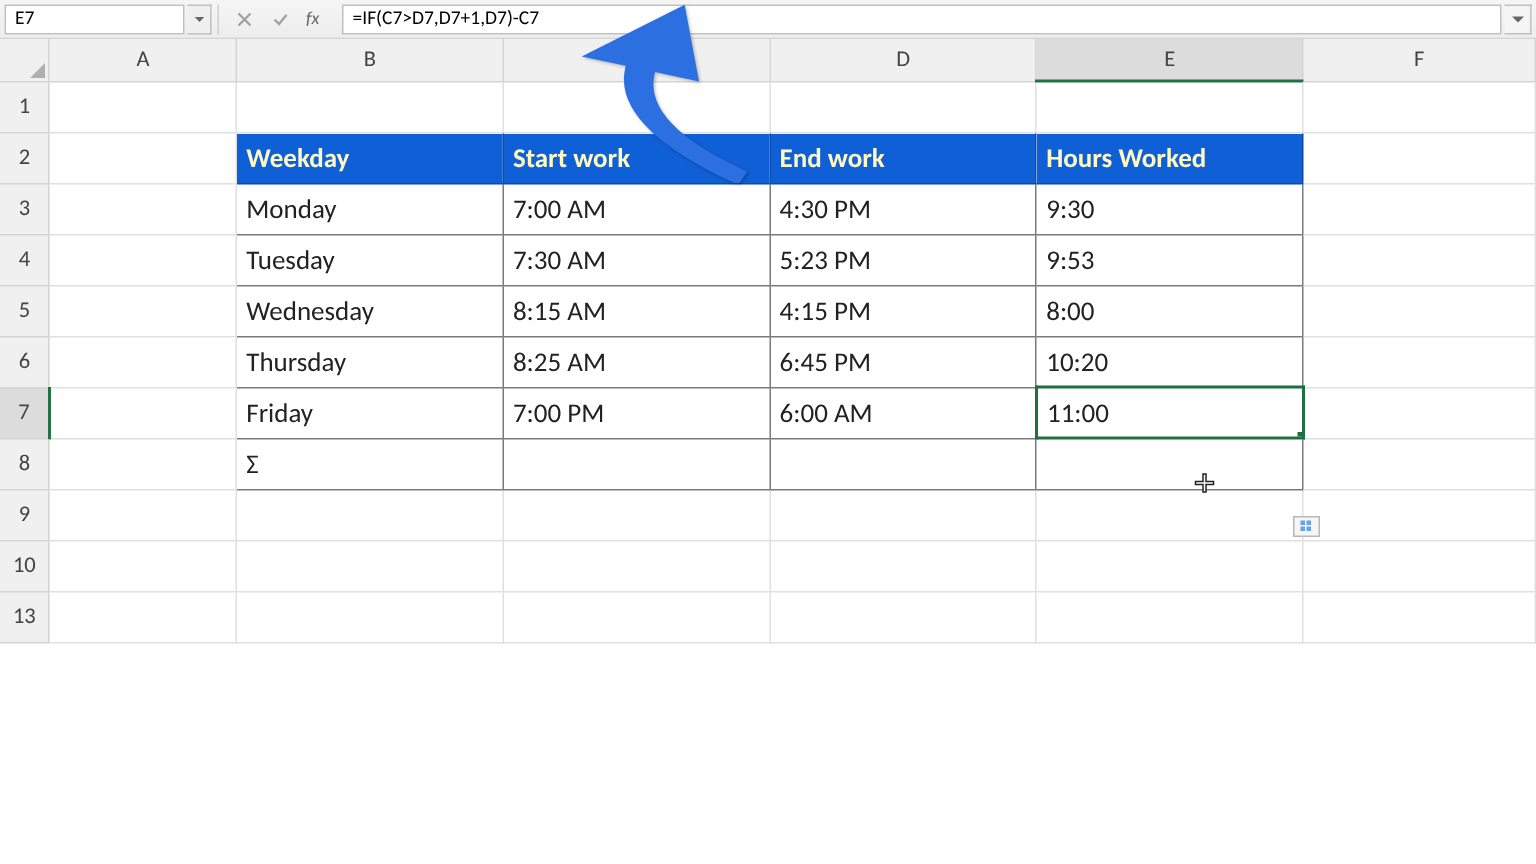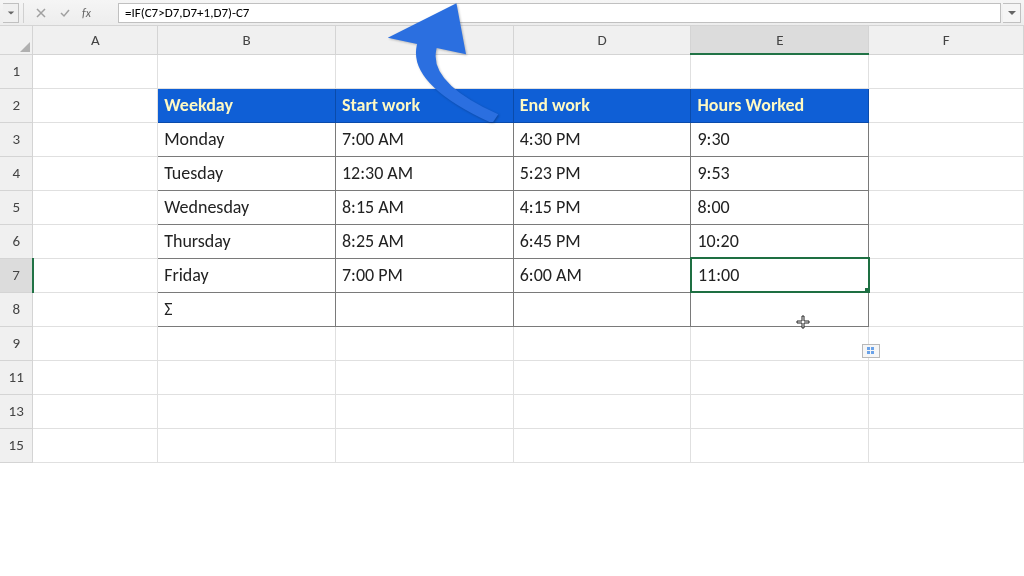--- a/index.html
+++ b/index.html
@@ -68,21 +68,21 @@
     .formula-input {
       flex: 1;
       height: 20px;
       background: white;
       border: 1px solid #c0c0c0;
       display: flex;
       align-items: center;
       padding: 0 6px;
       font-size: 13px;
       font-family: Calibri, Arial, sans-serif;
-      margin-left: 14px;
+      margin-left: 2px;
     }
     .fb-end {
       width: 18px;
       height: 20px;
       border: 1px solid #c0c0c0;
       border-left: none;
       background: #f5f5f5;
       display: flex; align-items: center; justify-content: center;
     }
     .fb-end svg { width: 10px; height: 10px; fill: #666; }
@@ -218,20 +218,23 @@
       border: 1px solid #b8b8b8;
       background: #f6f6f6;
       display: flex; align-items: center; justify-content: center;
     }
     .paste-hint svg { width: 10px; height: 10px; }
   </style>
 </head>
 <body>
 
 <div class="formula-bar">
+  <div class="name-box">
+    <span>E7</span>
+  </div>
   <div class="name-box-dd">
     <svg viewBox="0 0 10 10">
         <path d="M1 3 L5 7 L9 3 Z"></path>
       </svg>
   </div>
   <div class="fb-sep"></div>
   <div class="fb-btn">
     <svg viewBox="0 0 12 12">
         <path d="M2 2 L10 10 M10 2 L2 10" stroke="#a0a0a0" stroke-width="1.5" fill="none"></path>
       </svg>
@@ -303,21 +306,21 @@
       <td class="cell tcell">7:00 AM</td>
       <td class="cell tcell">4:30 PM</td>
       <td class="cell tcell">9:30</td>
       <td class="cell"></td>
     </tr>
 
     <tr>
           <th class="rowhead">4</th>
       <td class="cell"></td>
       <td class="cell tcell">Tuesday</td>
-      <td class="cell tcell">12:30 AM</td>
+      <td class="cell tcell">7:30 AM</td>
       <td class="cell tcell">5:23 PM</td>
       <td class="cell tcell">9:53</td>
       <td class="cell"></td>
     </tr>
 
     <tr>
           <th class="rowhead">5</th>
       <td class="cell"></td>
       <td class="cell tcell">Wednesday</td>
       <td class="cell tcell">8:15 AM</td>
@@ -359,39 +362,30 @@
     <tr>
           <th class="rowhead">9</th>
           <td class="cell"></td>
           <td class="cell"></td>
           <td class="cell"></td>
           <td class="cell"></td>
           <td class="cell"></td>
           <td class="cell"></td>
         </tr>
     <tr>
-          <th class="rowhead">11</th>
+          <th class="rowhead">10</th>
           <td class="cell"></td>
           <td class="cell"></td>
           <td class="cell"></td>
           <td class="cell"></td>
           <td class="cell"></td>
           <td class="cell"></td>
         </tr>
     <tr>
           <th class="rowhead">13</th>
-          <td class="cell"></td>
-          <td class="cell"></td>
-          <td class="cell"></td>
-          <td class="cell"></td>
-          <td class="cell"></td>
-          <td class="cell"></td>
-        </tr>
-    <tr>
-          <th class="rowhead">15</th>
           <td class="cell"></td>
           <td class="cell"></td>
           <td class="cell"></td>
           <td class="cell"></td>
           <td class="cell"></td>
           <td class="cell"></td>
         </tr>
   </tbody>
     </table>
 

